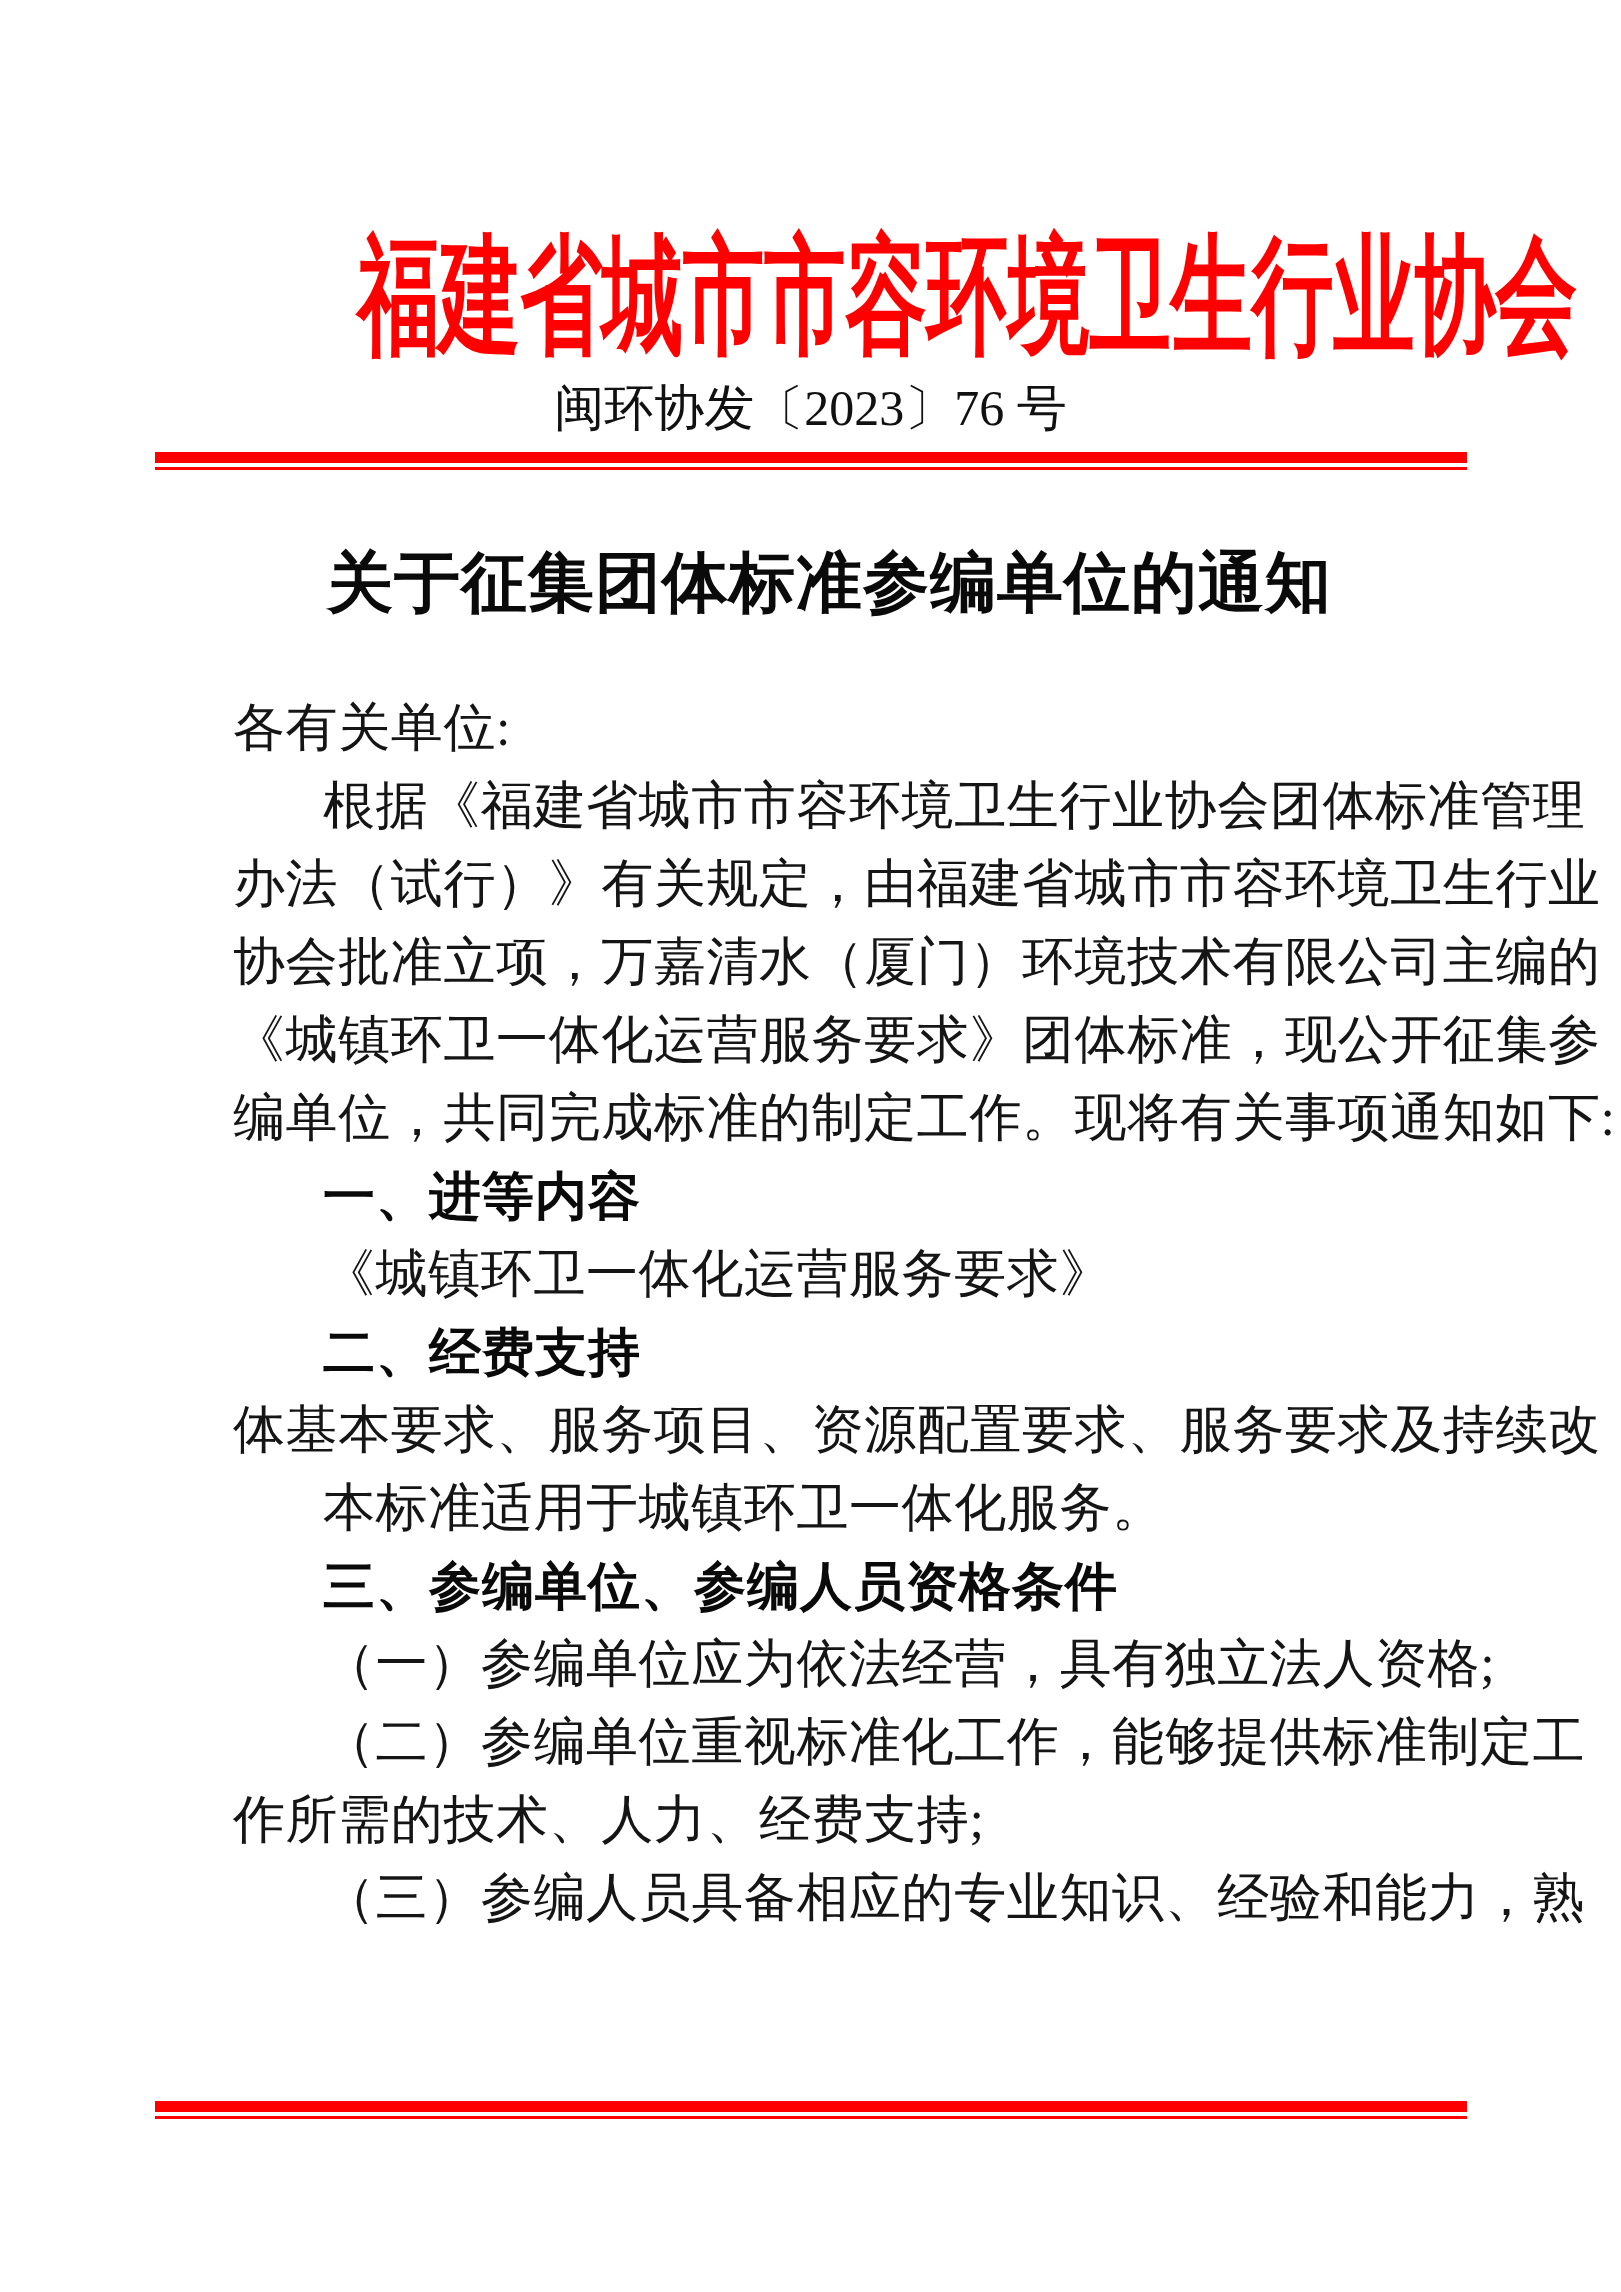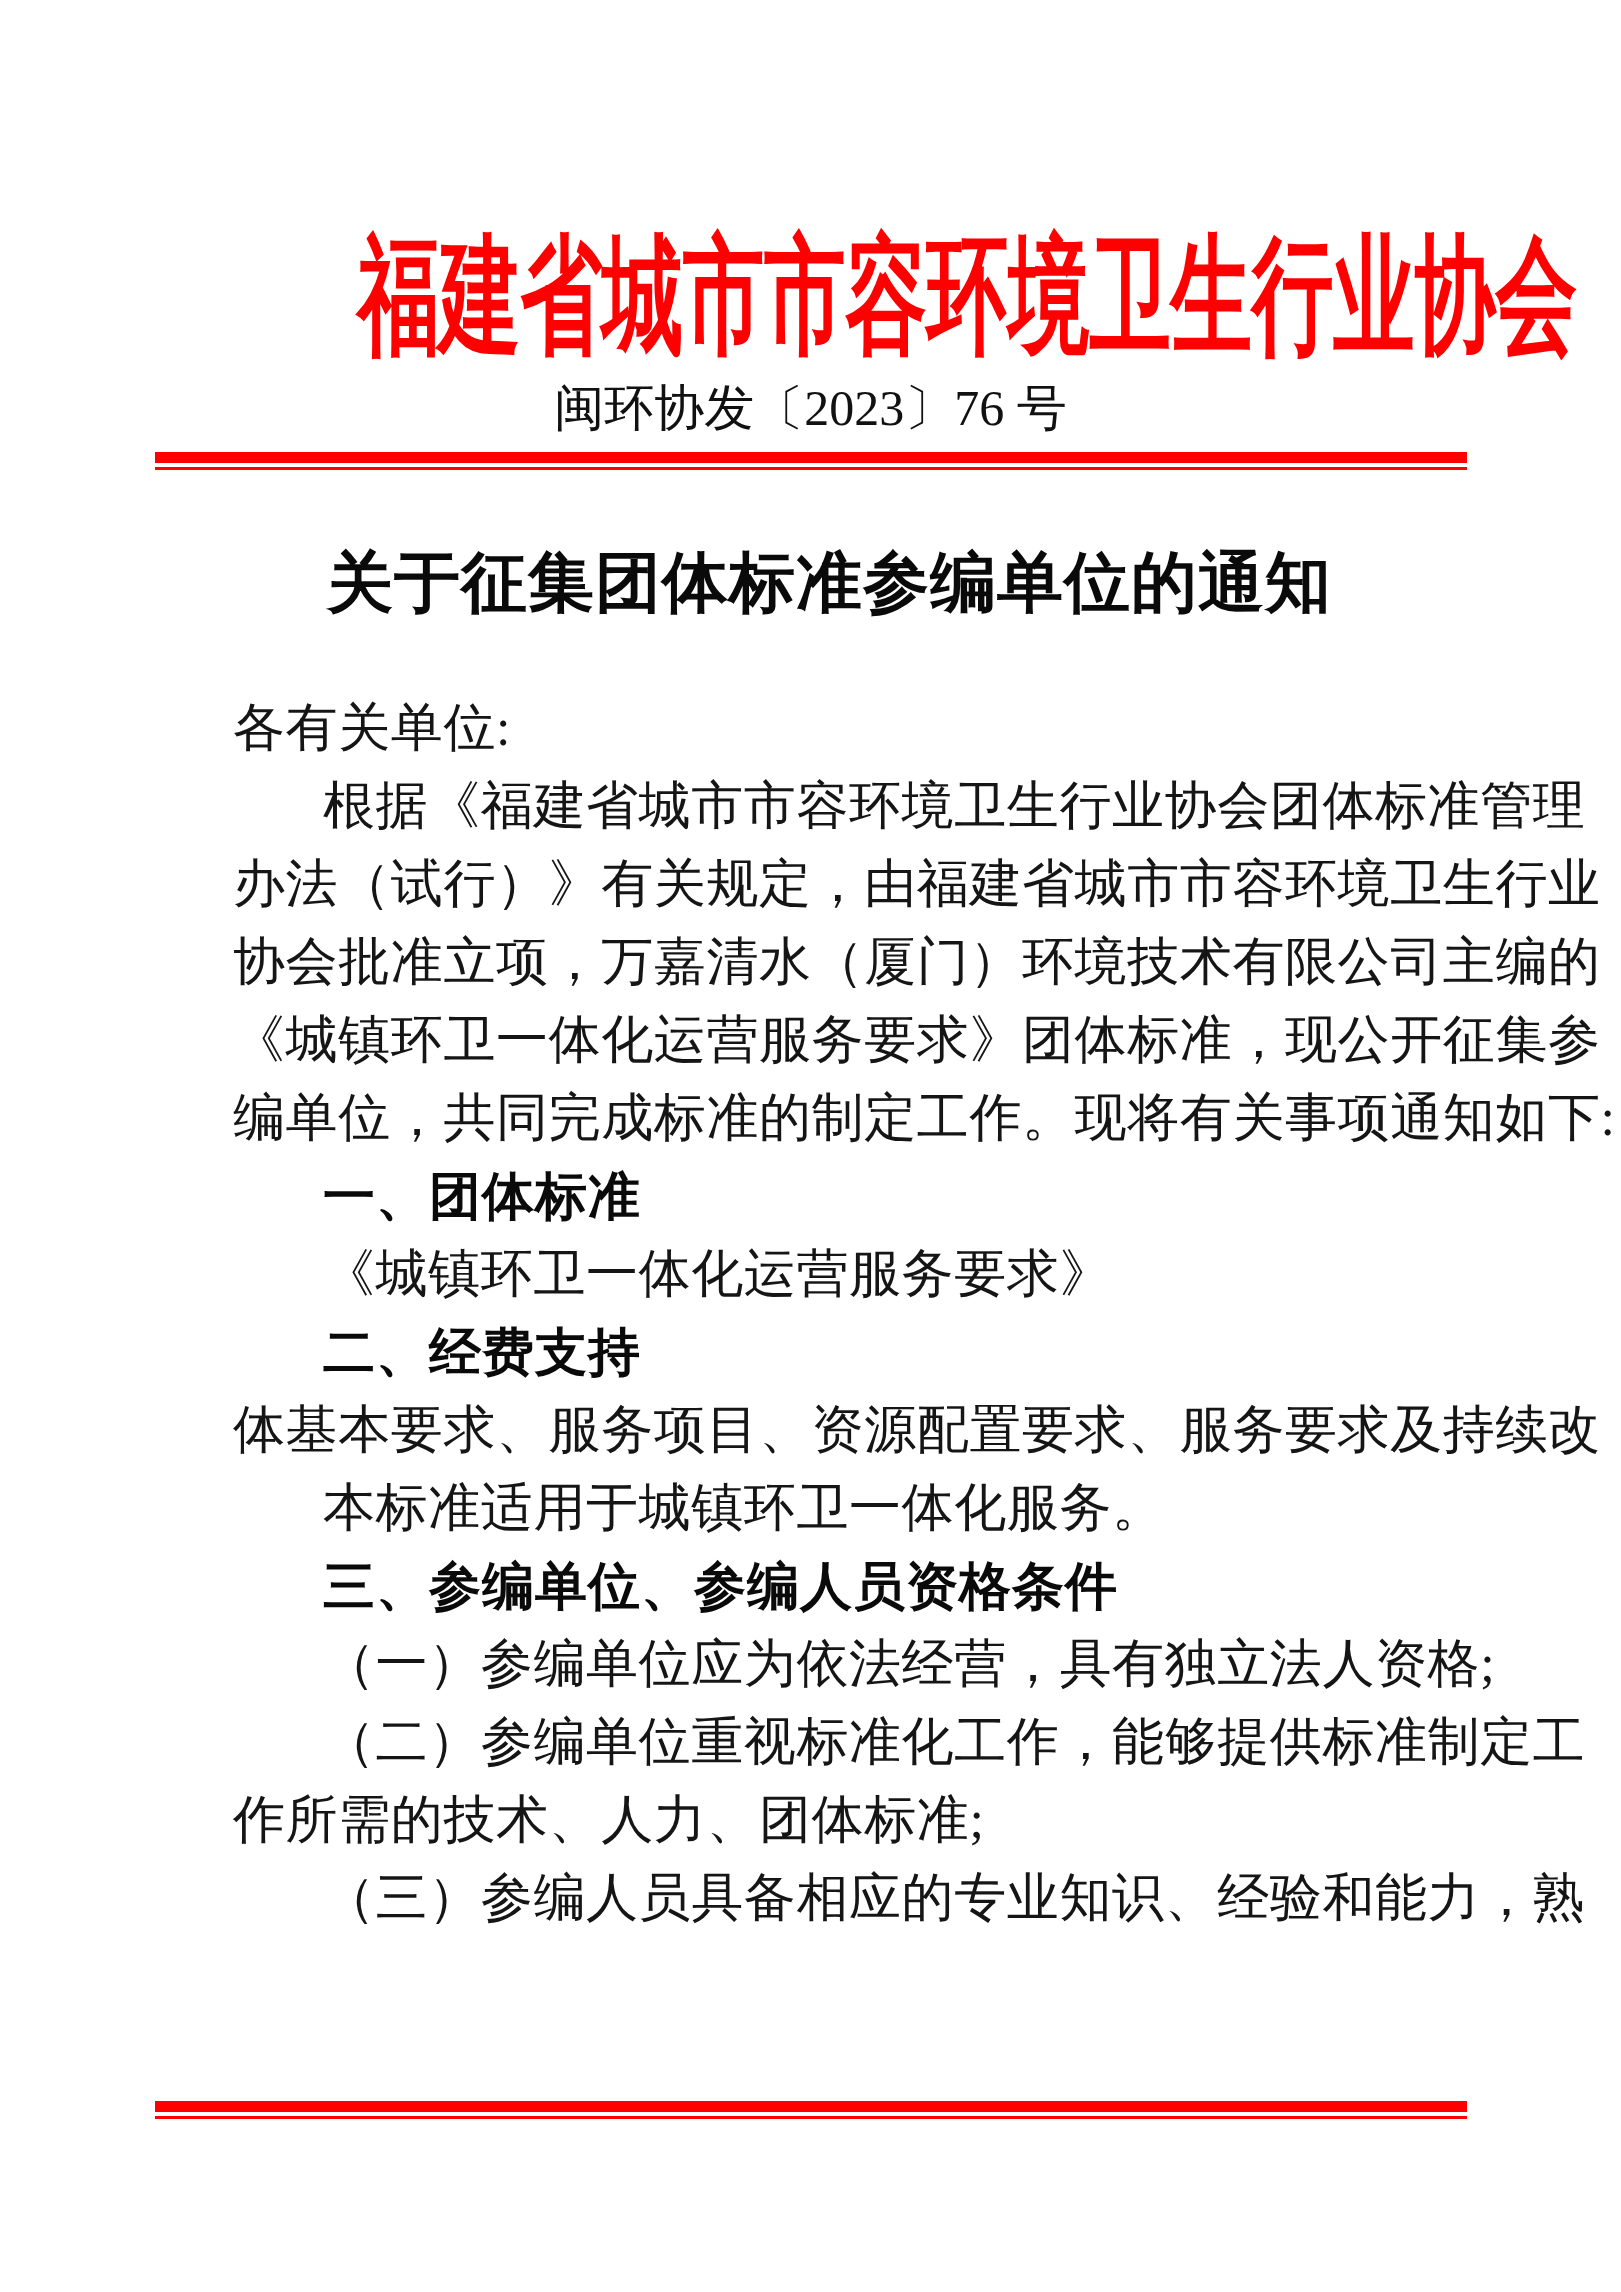--- a/index.html
+++ b/index.html
@@ -104,29 +104,29 @@
 
   <div class="doc-title">关于征集团体标准参编单位的通知</div>
 
   <div class="body-block">
       <div class="line">各有关单位:</div>
       <div class="line indent">根据《福建省城市市容环境卫生行业协会团体标准管理</div>
       <div class="line">办法（试行）》有关规定，由福建省城市市容环境卫生行业</div>
       <div class="line">协会批准立项，万嘉清水（厦门）环境技术有限公司主编的</div>
       <div class="line">《城镇环卫一体化运营服务要求》团体标准，现公开征集参</div>
       <div class="line">编单位，共同完成标准的制定工作。现将有关事项通知如下:</div>
-      <div class="line indent hei">一、团体标准</div>
+      <div class="line indent hei">一、进等内容</div>
       <div class="line indent">《城镇环卫一体化运营服务要求》</div>
       <div class="line indent hei">二、经费支持</div>
       <div class="line">体基本要求、服务项目、资源配置要求、服务要求及持续改</div>
       <div class="line indent">本标准适用于城镇环卫一体化服务。</div>
       <div class="line indent hei">三、参编单位、参编人员资格条件</div>
       <div class="line indent">（一）参编单位应为依法经营，具有独立法人资格;</div>
       <div class="line indent">（二）参编单位重视标准化工作，能够提供标准制定工</div>
-      <div class="line">作所需的技术、人力、团体标准;</div>
+      <div class="line">作所需的技术、人力、经费支持;</div>
       <div class="line indent">（三）参编人员具备相应的专业知识、经验和能力，熟</div>
     </div>
 
   <div class="rule rule-bot-thick redfill" style="background: rgb(254, 0, 0);"></div>
   <div class="rule rule-bot-thin redfill" style="background: rgb(254, 0, 0);"></div>
 
 </div>
 
 
 </body></html>

